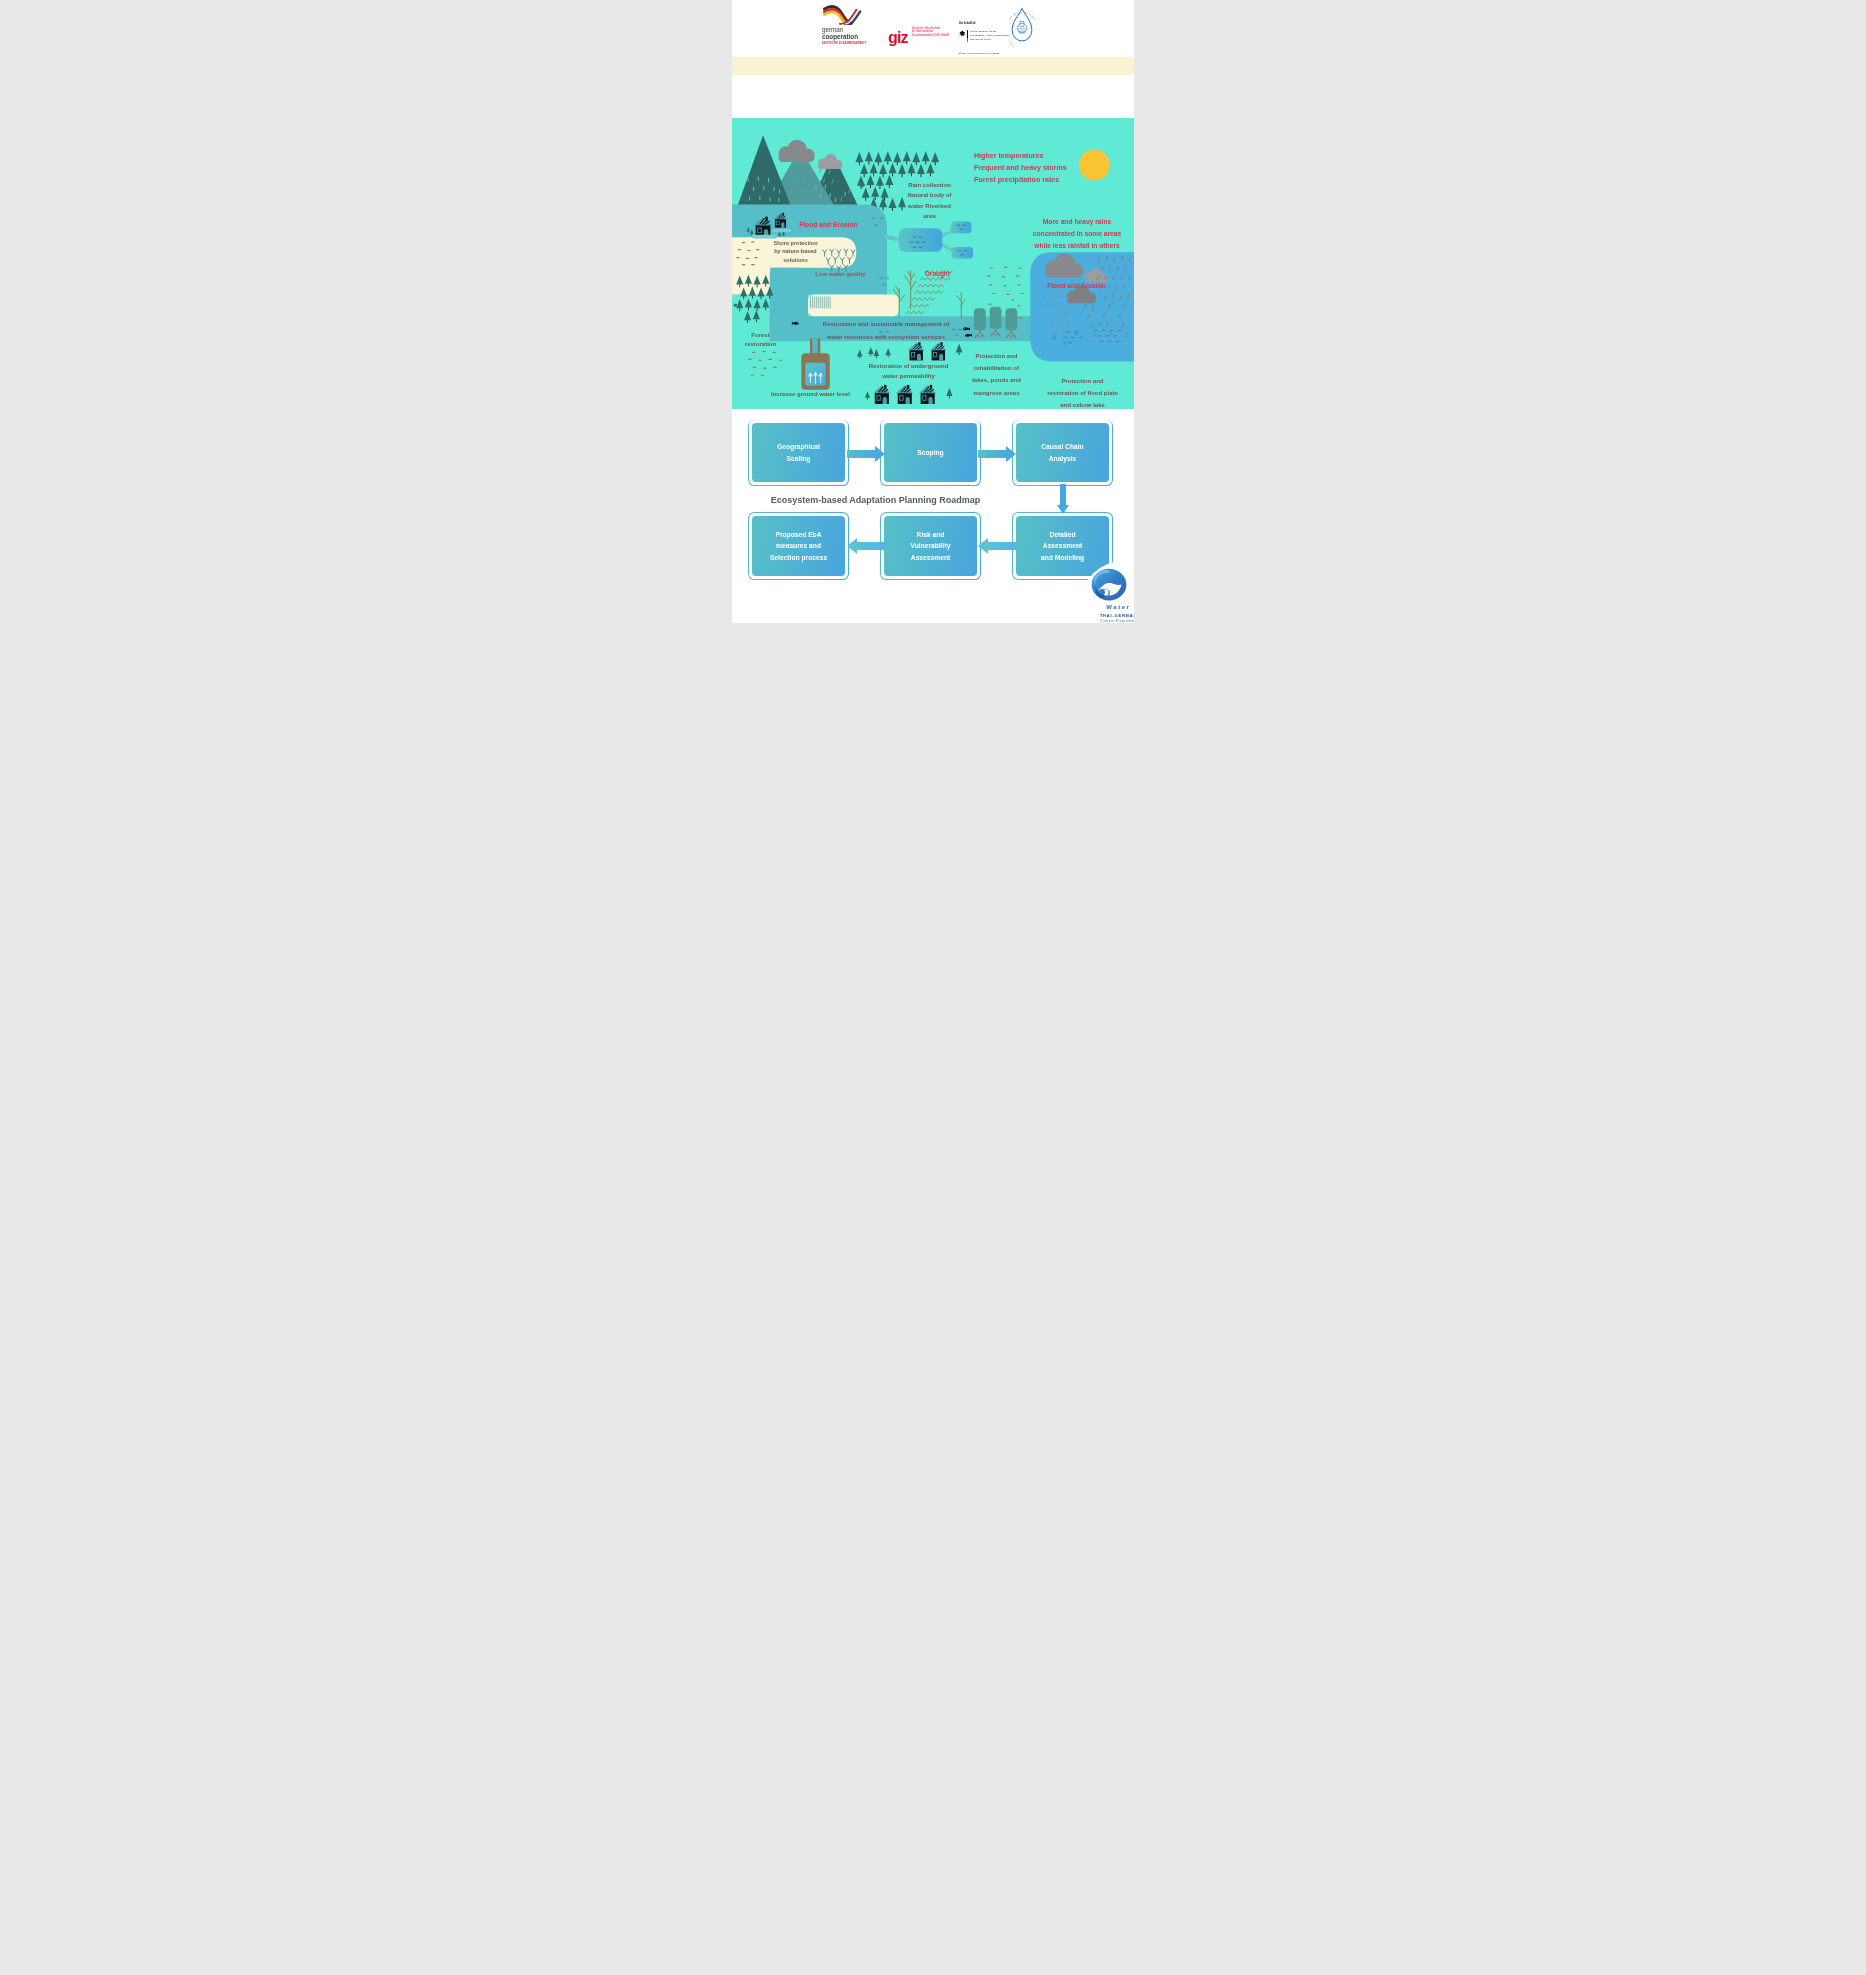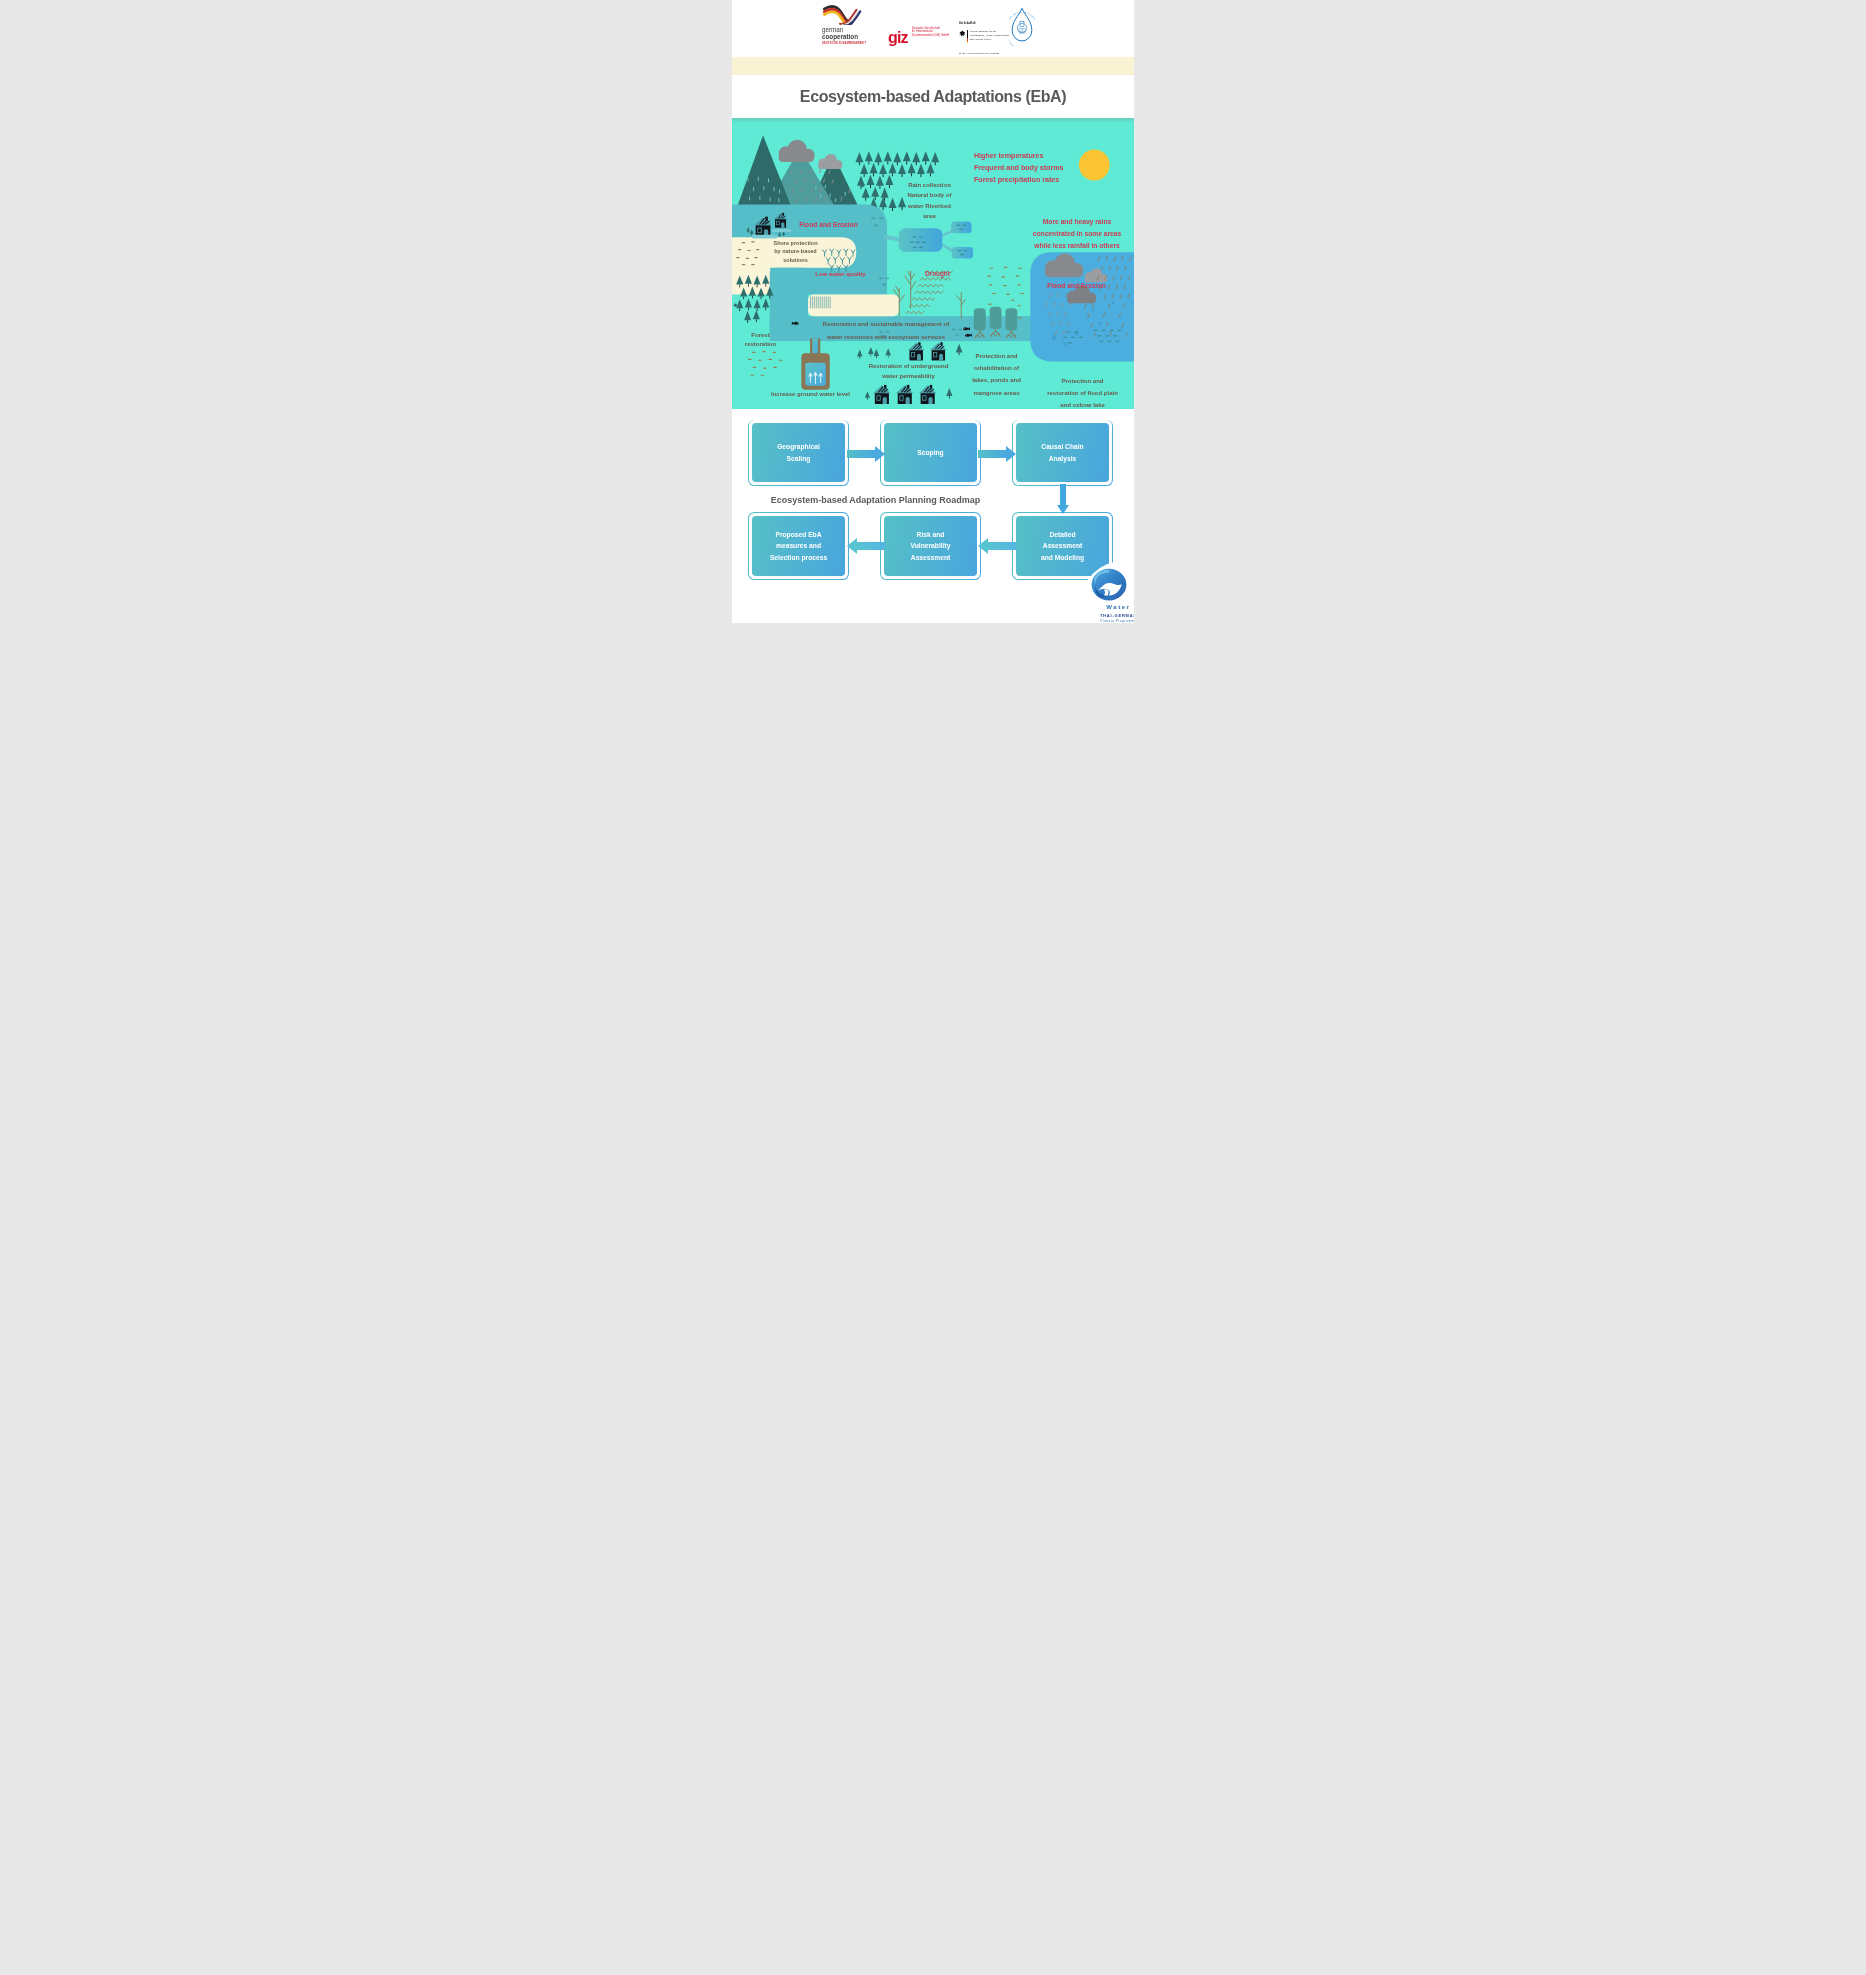--- a/index.html
+++ b/index.html
@@ -129,23 +129,20 @@
         <rect x="28" y="40" width="10" height="12" fill="none" stroke="#1C75BC" stroke-width="1.4"></rect>
         <text font-size="5" fill="#1C75BC" letter-spacing="1">
           <textPath href="#ringPath" startOffset="8%">OFFICE OF THE NATIONAL WATER RESOURCES</textPath>
         </text>
       </svg>
     </div>
   </header>
 
   <div class="cream-strip"></div>
 
-  <div class="title-band">
-    <h1>Ecosystem-based Adaptations (EbA)</h1>
-  </div>
 
   <div class="scene">
 
     <svg class="art" width="402" height="291" viewBox="0 0 1017 737">
       <defs>
         <linearGradient id="gLake" x1="0" y1="0" x2="1" y2="0">
           <stop offset="0" stop-color="#5BC3C6"></stop>
             <stop offset="1" stop-color="#41A5DD"></stop>
         </linearGradient>
         <linearGradient id="gWell" x1="0" y1="0" x2="1" y2="1">
@@ -519,21 +516,21 @@
           <use href="#tree" transform="translate(542,684) scale(0.88)"></use>
         </g>
         <use href="#house" transform="translate(358,676) scale(1.05)"></use>
         <use href="#house" transform="translate(416,676) scale(1.05)"></use>
         <use href="#house" transform="translate(474,676) scale(1.05)"></use>
       </g>
     </svg>
 
     <div class="lbl red" style="left:242px;top:32px;font-size:7.1px;line-height:12.2px;">
       <span>Higher temperatures</span>
-      <span>Frequent and body storms</span>
+      <span>Frequent and heavy storms</span>
       <span>Forest precipitation rates</span>
     </div>
 
     <div class="lbl brown ctr" style="left:168px;top:62px;width:59px;font-size:6px;line-height:10.3px;">
       <span>Rain collection</span>
       <span>Natural body of</span>
       <span>water Riverbed</span>
       <span>area</span>
     </div>
 

